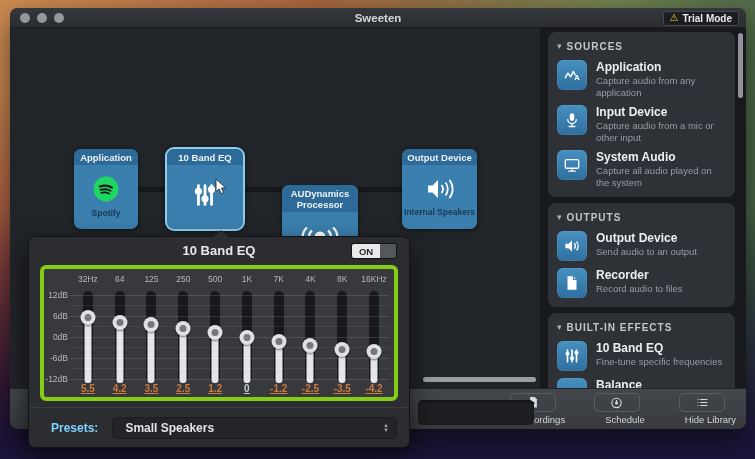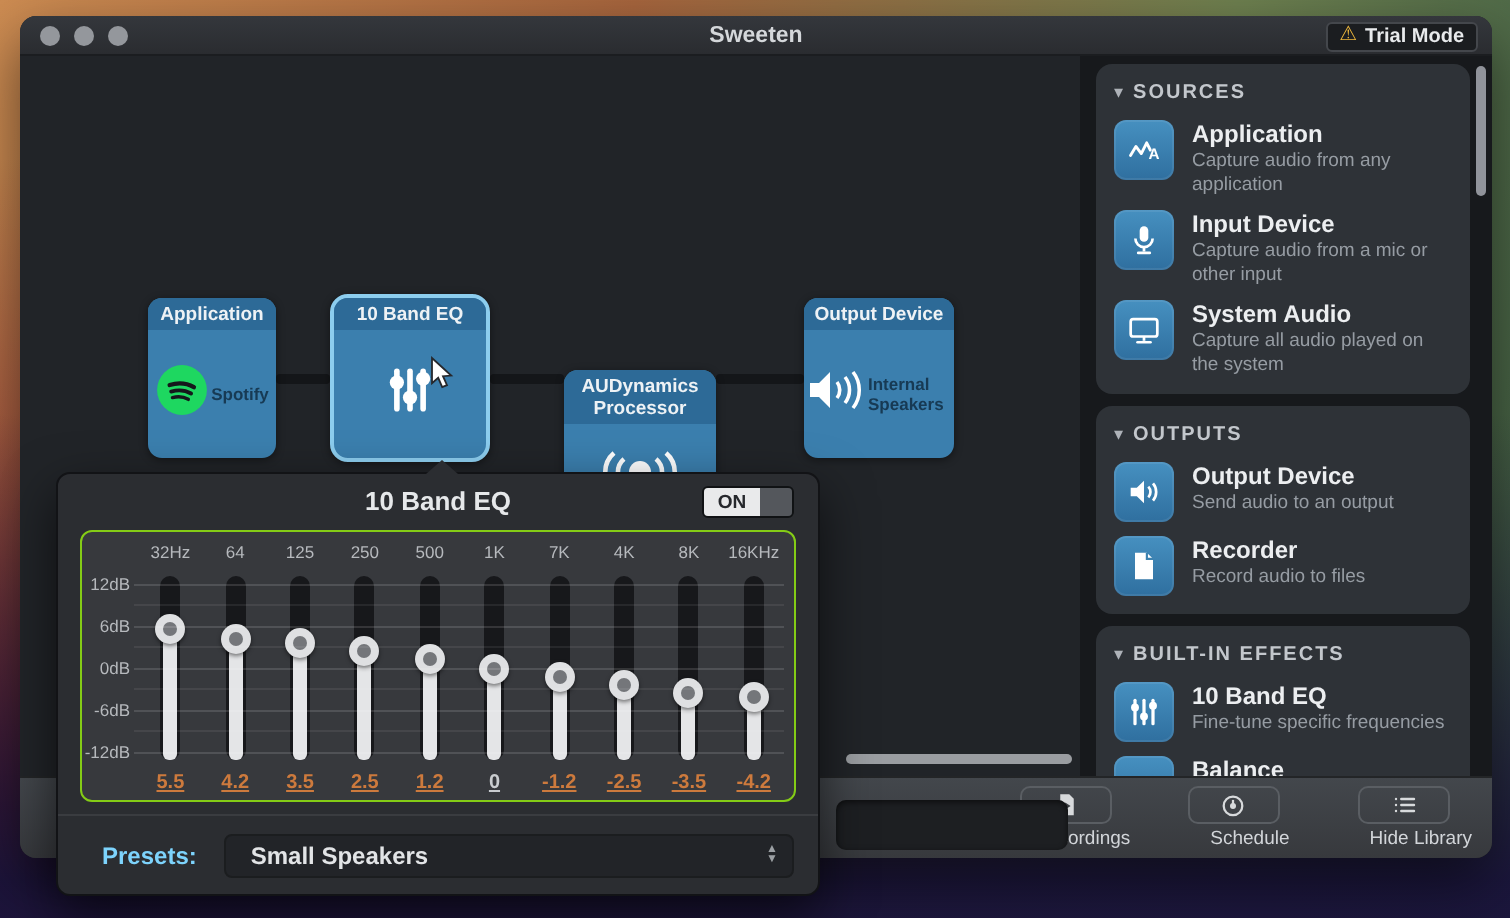--- a/index.html
+++ b/index.html
@@ -23,21 +23,21 @@
     background:#1b1d20;border:1px solid #44474c;border-radius:3px;padding:1px 6px;height:15px;}
   .trial .warn{color:#f0b93c;font-size:10px;line-height:10px;}
   .trial .tl{color:#e8eaec;font-size:10px;font-weight:bold;}
   
   .canvas{position:absolute;left:0;top:20px;width:530px;bottom:41px;background:#212428;}
   .node{position:absolute;background:#3b7fae;border-radius:7px;display:flex;flex-direction:column;
     overflow:hidden;box-shadow:0 1px 4px rgba(0,0,0,.45);}
   .node.selected{border:2px solid #8ccdee;border-radius:9px;}
   .node-header{background:#2d6a97;color:#eef2f5;font-size:9.5px;font-weight:bold;text-align:center;
     padding:3px 2px 2px;line-height:11px;}
-  .node-body{flex:1;display:flex;flex-direction:row;align-items:center;justify-content:center;gap:2px;}
+  .node-body{flex:1;display:flex;flex-direction:column;align-items:center;justify-content:center;gap:2px;}
   .node-sub{font-size:8.5px;font-weight:bold;color:#173a54;}
   .connector{position:absolute;height:5px;background:#141619;border-radius:2px;}
   .cursor{position:absolute;z-index:3;}
   .hscroll{position:absolute;left:413px;bottom:6px;width:113px;height:5px;border-radius:2.5px;background:#9a9da1;}
   
   .sidebar{position:absolute;left:530px;top:20px;right:0;bottom:0;background:#17191c;padding-top:4px;overflow:hidden;}
   .card{background:#2e3237;border-radius:8px;margin:0 11px 6px 8px;padding:7px 9px 9px;}
   .sec-h{display:flex;align-items:center;gap:5px;height:14px;cursor:default;}
   .chev{color:#aeb2b8;font-size:9px;}
   .sec-t{color:#c3c7cc;font-size:10px;font-weight:bold;letter-spacing:1px;}
@@ -62,21 +62,21 @@
   .pop-arrow{position:absolute;top:-7px;left:184px;width:0;height:0;
     border-left:8px solid transparent;border-right:8px solid transparent;border-bottom:7px solid #2b2d31;}
   .pop-header{position:relative;height:28px;}
   .pop-title{position:absolute;left:0;right:0;text-align:center;line-height:28px;font-size:13px;font-weight:bold;color:#e6e8ea;}
   .toggle{position:absolute;right:12px;top:6px;display:flex;width:46px;height:16px;border-radius:3px;overflow:hidden;
     border:1px solid #101214;}
   .toggle .on{width:28px;background:#e9eaeb;color:#26282c;font-size:9.5px;font-weight:bold;
     display:flex;align-items:center;justify-content:center;}
   .toggle .off{flex:1;background:#54575c;}
   .eq-inner{position:absolute;left:11px;right:11px;top:28px;height:136px;background:#37393d;
-    border-radius:6px;border:1px solid #84cc16;}
+    border-radius:6px;border:4px solid #84cc16;}
   .freq-row{position:absolute;top:5px;left:28px;right:4px;height:12px;display:flex;}
   .freq{flex:1;text-align:center;font-size:8.5px;color:#b6b9bd;}
   .slider-area{position:absolute;top:20px;left:0;right:0;height:96px;}
   .grid{position:absolute;left:26px;right:5px;height:1px;background:rgba(255,255,255,.07);}
   .grid.major{background:rgba(255,255,255,.13);}
   .dblabel{position:absolute;left:0;width:24px;text-align:right;font-size:8.5px;color:#b6b9bd;}
   .cols{position:absolute;left:28px;right:4px;top:0;bottom:0;display:flex;}
   .col{flex:1;position:relative;}
   .track{position:absolute;left:50%;transform:translateX(-50%);top:2px;bottom:2px;width:10px;border-radius:5px;background:#17181b;}
   .fill{position:absolute;left:50%;transform:translateX(-50%);bottom:2px;width:7px;border-radius:3px;background:#e4e5e7;}

